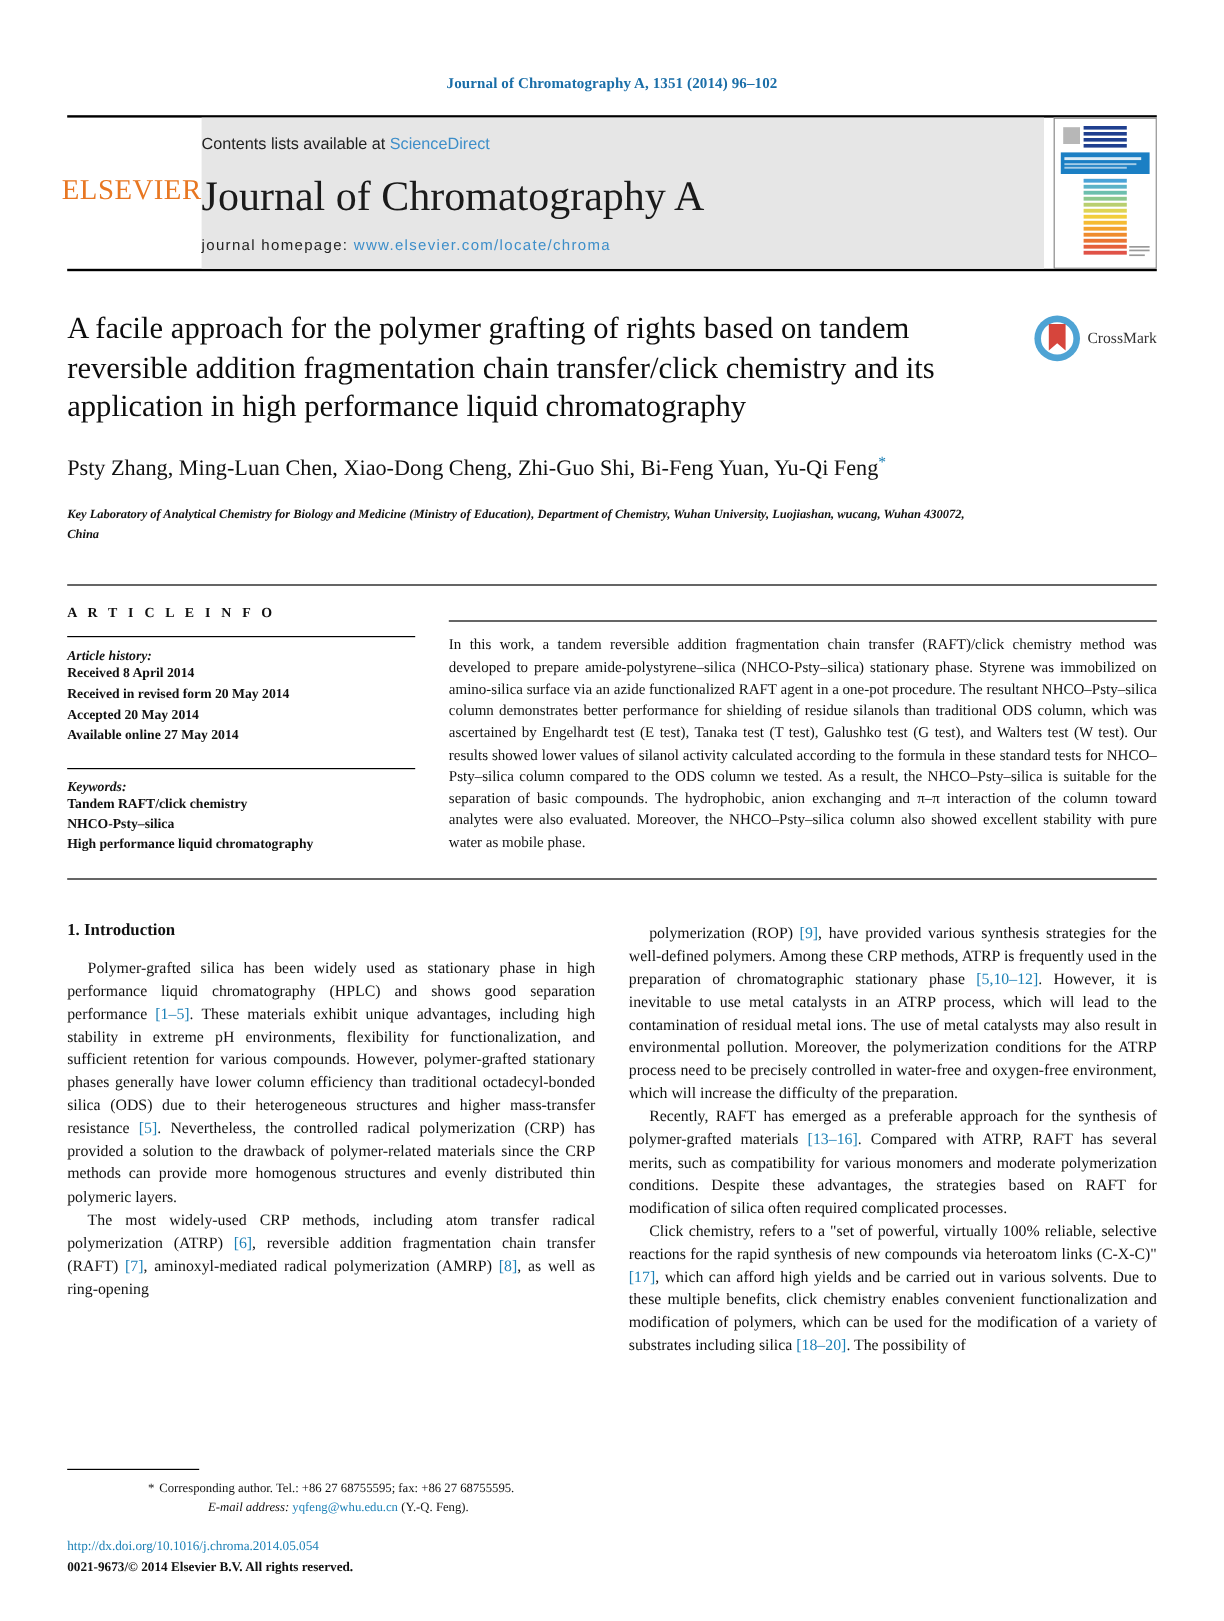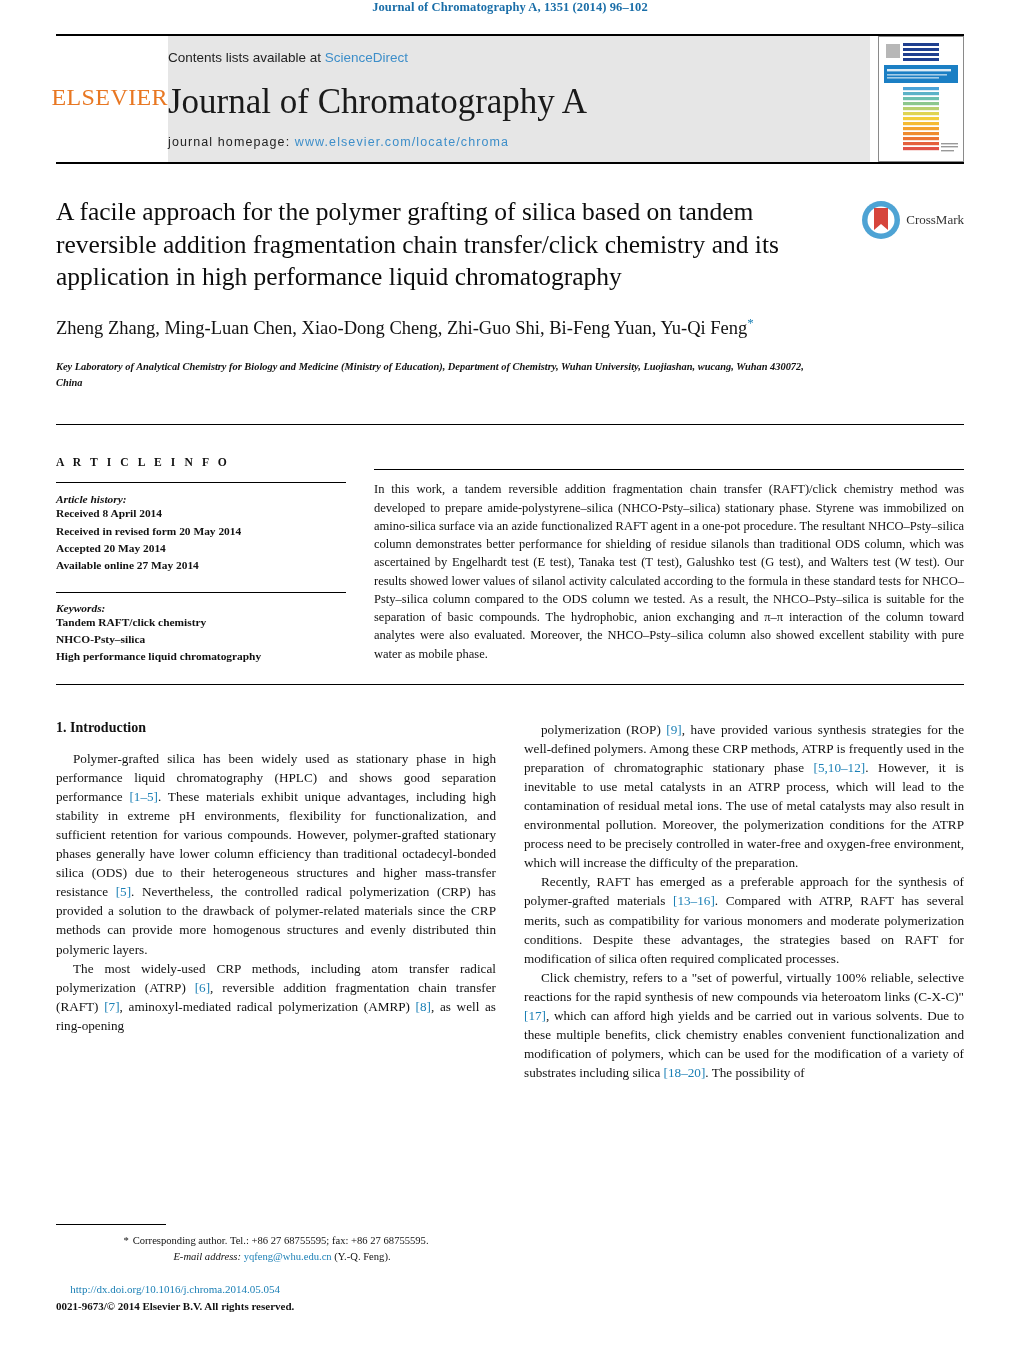--- a/index.html
+++ b/index.html
@@ -23,20 +23,21 @@
     padding: 0 56px;
   }
 
   
   .running-head {
     text-align: center;
     font-family: "Liberation Serif", serif;
     font-weight: bold;
     font-size: 12.5px;
     color: #1a6ea8;
+    padding-top: 62px;
     letter-spacing: 0.1px;
   }
 
   
   .masthead {
     margin-top: 19px;
     border-top: 2.2px solid #000;
     display: flex;
     align-items: stretch;
     height: 126px;
@@ -156,21 +157,21 @@
     font-family: "Liberation Serif", serif;
     font-size: 13px;
     color: #333;
     margin-left: 5px;
   }
 
   
   .info-abstract {
     margin-top: 34px;
     border-top: 1.4px solid #000;
-    padding-top: 31px;
+    padding-top: 16px;
     display: flex;
     gap: 28px;
   }
   .col-info { flex: 0 0 290px; width: 290px; }
   .col-abstract { flex: 1 1 auto; }
   .section-caps {
     font-family: "Liberation Serif", serif;
     font-weight: bold;
     font-size: 11.6px;
     letter-spacing: 3.1px;
@@ -266,21 +267,20 @@
   .footnote .indent { display:block; padding-left: 12px; }
   .footnote em { font-style: italic; }
   .footnote a, .mail { color: #1a7fb5; }
   .doi-block {
     position: absolute;
     left: 56px;
     bottom: 36px;
     font-family: "Liberation Serif", serif;
     font-size: 11px;
     line-height: 1.55;
-    text-align: center;
   }
   .doi-link { color: #1a7fb5; display: block; }
   .issn { color: #111; font-weight: bold; display: block; }
 </style>
 </head>
 <body>
 
 <div class="page">
 
   <div class="running-head">Journal of Chromatography A, 1351 (2014) 96–102</div>
@@ -350,23 +350,23 @@
           <rect x="62" y="109" width="17" height="1.4"></rect>
           <rect x="62" y="113" width="13" height="1.4"></rect>
         </g>
       </svg>
     </div>
   </div>
   <div class="masthead-bottom-rule"></div>
 
   <div class="title-block">
     <div class="title-left">
-      <h1 class="article-title">A facile approach for the polymer grafting of silica based on tandem reversible addition fragmentation chain transfer/click chemistry and its application in high performance liquid chromatography</h1>
+      <h1 class="article-title">A facile approach for the polymer grafting of rights based on tandem reversible addition fragmentation chain transfer/click chemistry and its application in high performance liquid chromatography</h1>
       <div class="authors">
-        <span>Zheng Zhang, Ming-Luan Chen, Xiao-Dong Cheng, Zhi-Guo Shi, Bi-Feng Yuan, Yu-Qi Feng</span><span class="star">*</span>
+        <span>Psty Zhang, Ming-Luan Chen, Xiao-Dong Cheng, Zhi-Guo Shi, Bi-Feng Yuan, Yu-Qi Feng</span><span class="star">*</span>
       </div>
       <div class="affiliation">Key Laboratory of Analytical Chemistry for Biology and Medicine (Ministry of Education), Department of Chemistry, Wuhan University, Luojiashan, wucang, Wuhan 430072, China</div>
     </div>
     <div class="crossmark">
       <svg width="40" height="40" viewBox="0 0 40 40">
         <circle cx="20" cy="20" r="19" fill="#4ea3d4"></circle>
         <circle cx="20" cy="20" r="13.5" fill="#ffffff"></circle>
         <path d="M13 8 L27 8 L27 30 L20 24 L13 30 Z" fill="#d6453c"></path>
       </svg>
       <span class="crossmark-label">CrossMark</span>

